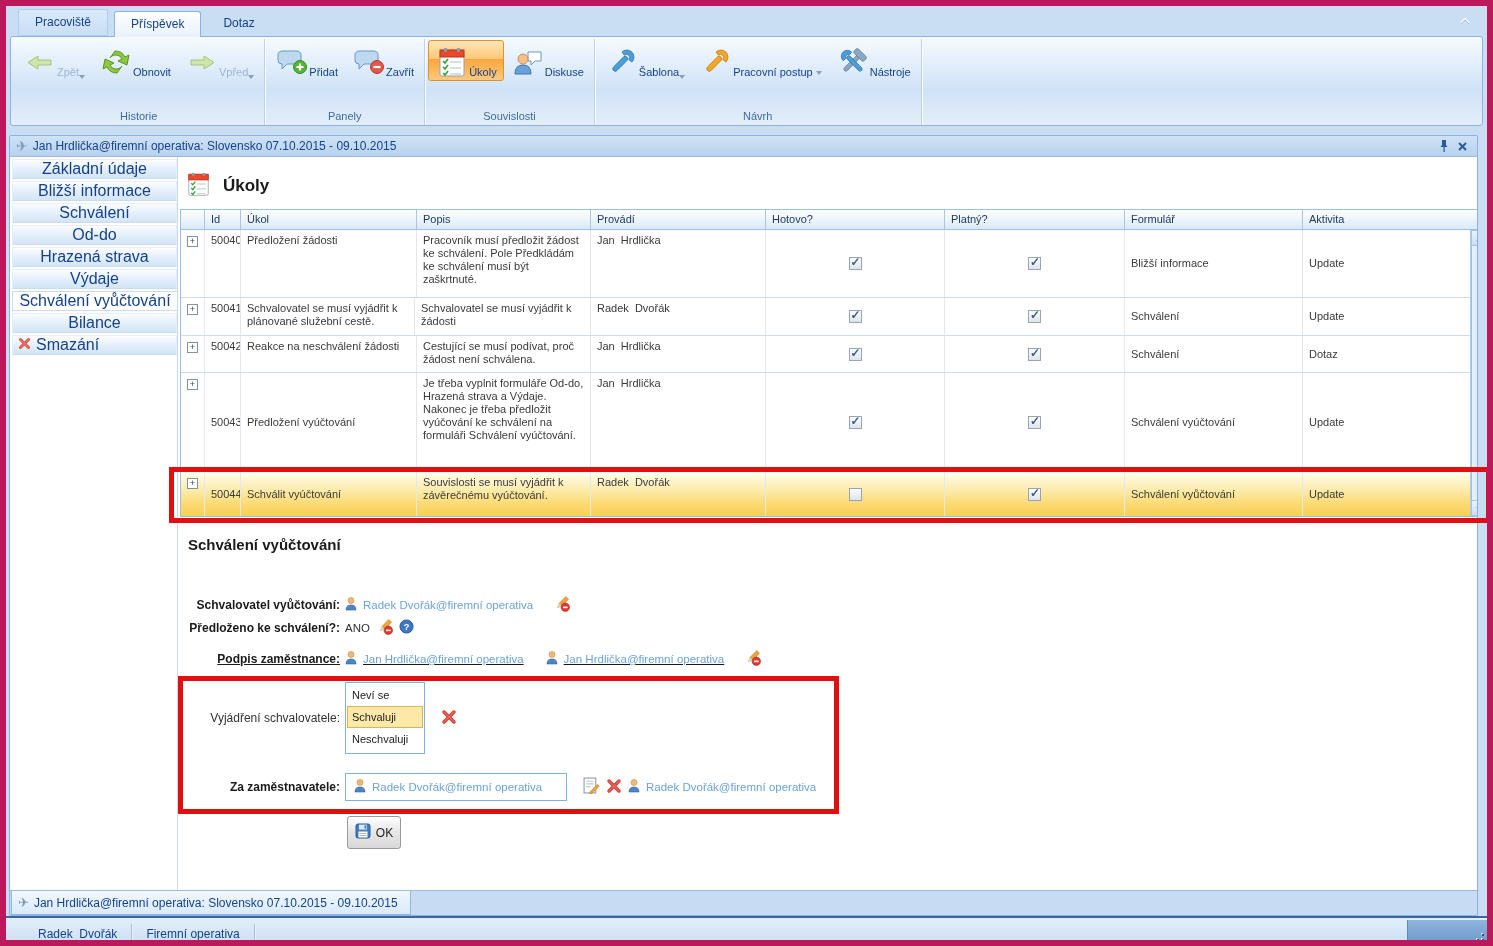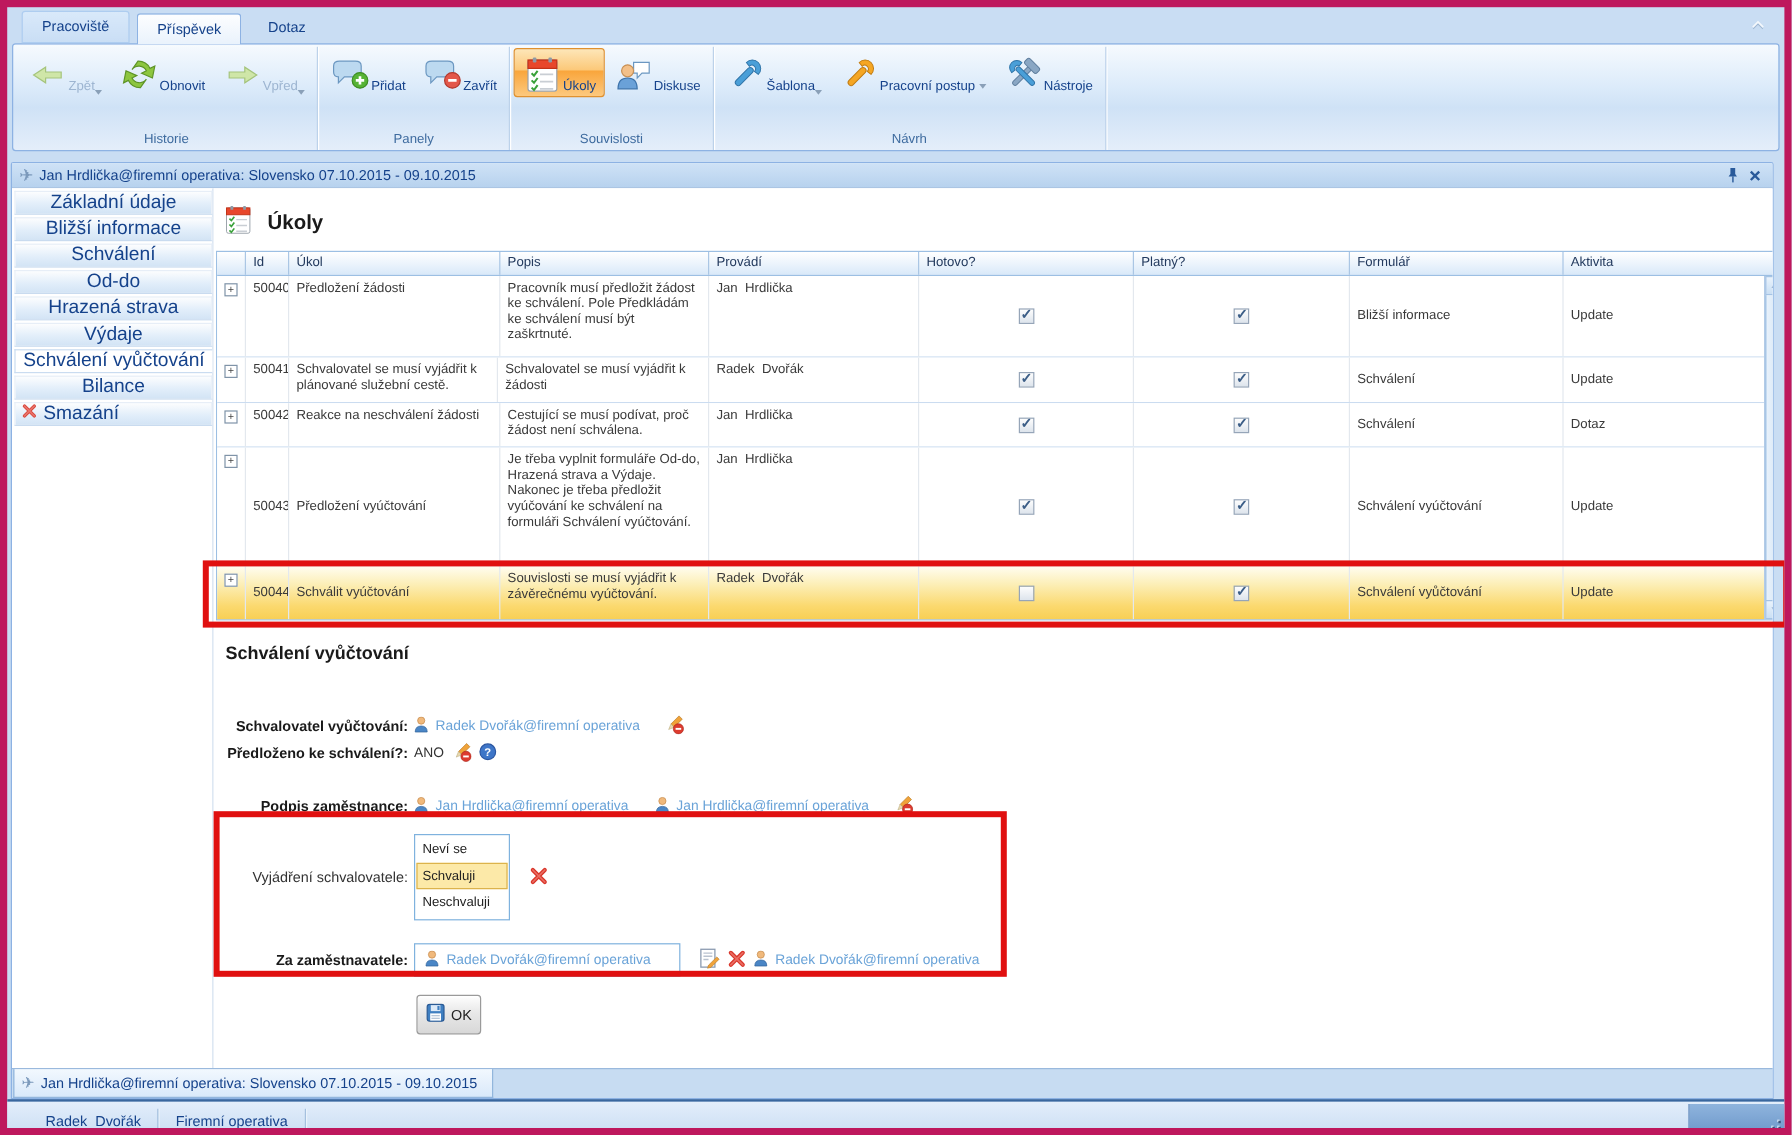--- a/index.html
+++ b/index.html
@@ -496,21 +496,21 @@
                   <circle cx="11.6" cy="11.6" r="4" fill="#dd3b2f" stroke="#a82318" stroke-width=".5"></circle>
                   <rect x="9.4" y="10.9" width="4.4" height="1.5" fill="#fff"></rect>
                 </svg></span>
             <span><svg width="15" height="15" viewBox="0 0 16 16">
                   <circle cx="8" cy="8" r="7" fill="#3e76c8" stroke="#2a55a0"></circle>
                   <text x="8" y="11.5" text-anchor="middle" font-size="10" font-weight="bold" fill="#fff" font-family="Liberation Sans,sans-serif">?</text>
                 </svg></span>
           </div>
         </div>
 
-        <div class="frow" style="margin-top:24px;height:20px;">
+        <div class="frow" style="margin-top:11px;height:20px;text-decoration:underline;">
           <div class="flabel">Podpis zaměstnance:</div>
           <div class="fval">
             <span><svg width="12" height="14" viewBox="0 0 12 14">
                   <circle cx="6" cy="3.5" r="3" fill="#f0b97c" stroke="#c68a4b" stroke-width=".6"></circle>
                   <path d="M1 13q0-5 5-5t5 5z" fill="#4a86c6" stroke="#2f629b" stroke-width=".6"></path>
                 </svg></span>
             <span class="link">Jan Hrdlička@firemní operativa</span>
             <span style="width:10px;"></span>
             <span><svg width="12" height="14" viewBox="0 0 12 14">
                   <circle cx="6" cy="3.5" r="3" fill="#f0b97c" stroke="#c68a4b" stroke-width=".6"></circle>

